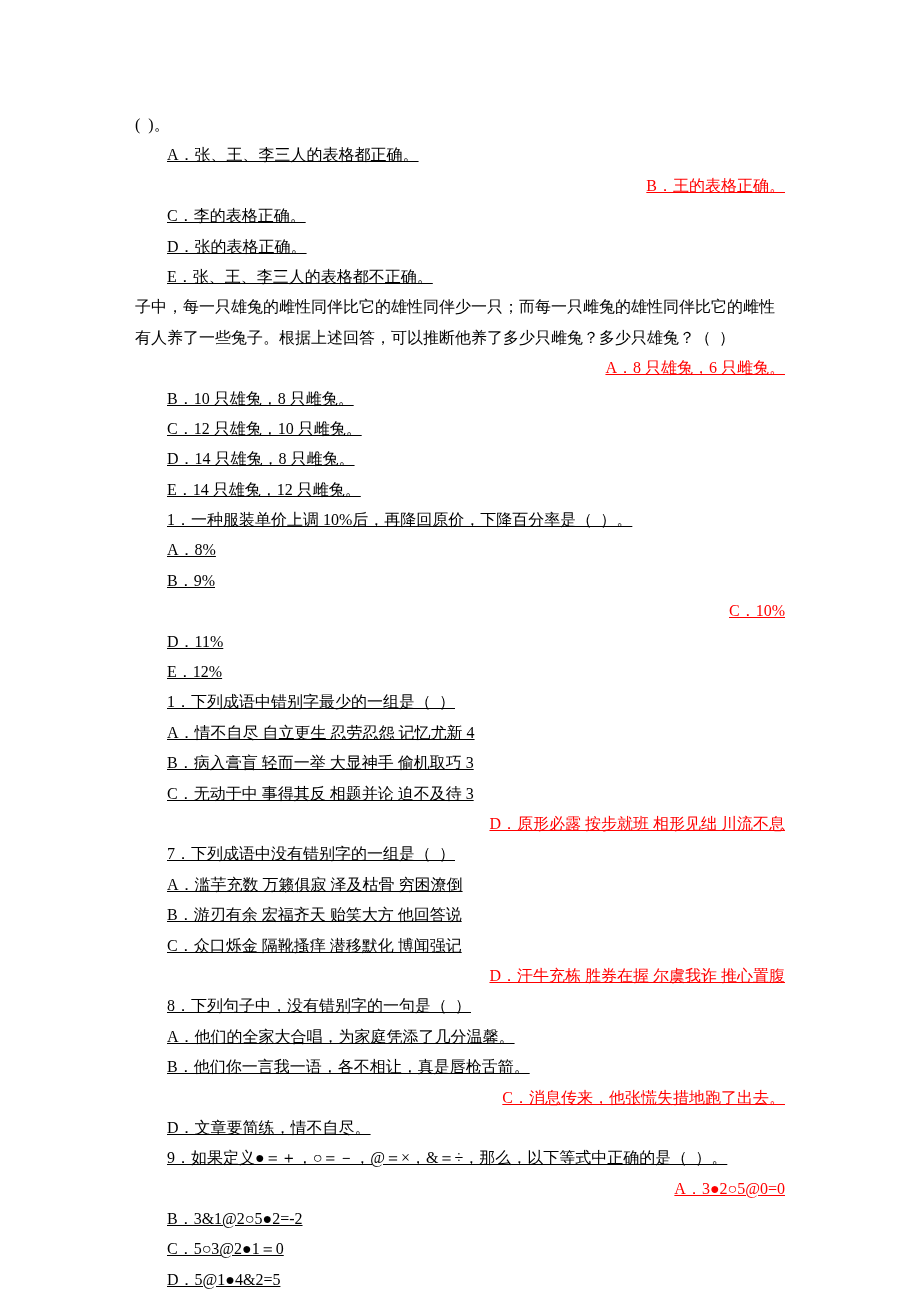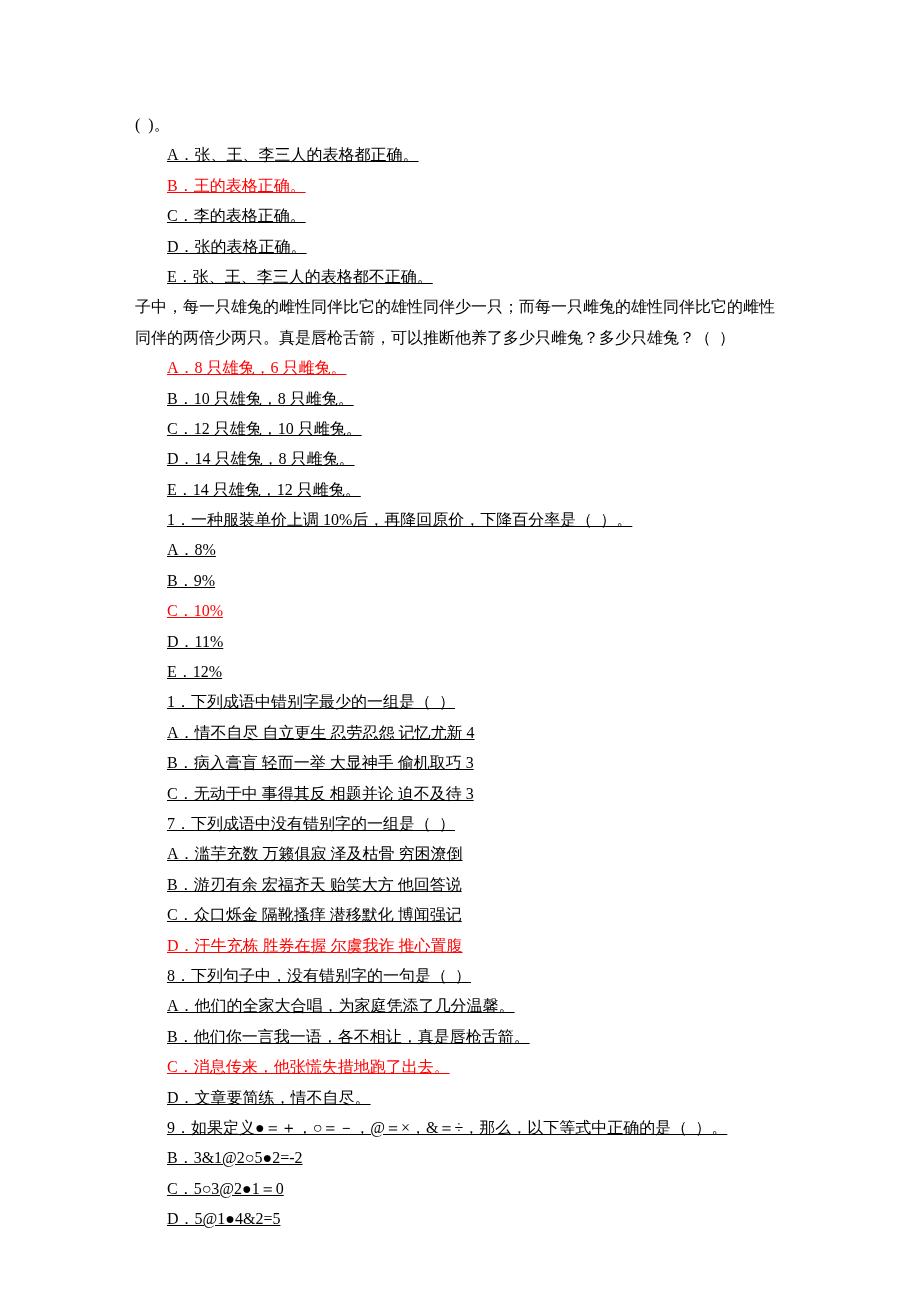--- a/index.html
+++ b/index.html
@@ -20,60 +20,63 @@
     }
     .line {
       white-space: pre-wrap;
     }
     .indent-1 {
       padding-left: 2em;
       text-decoration: underline;
     }
     .red {
       color: #ff0000;
+      text-align: right;
     }
   </style>
 </head>
 <body>
 
 <div class="page">
   <div id="content">
       <div class="line">(  )。</div>
       <div class="line indent-1">A．张、王、李三人的表格都正确。</div>
       <div class="line indent-1 red">B．王的表格正确。</div>
       <div class="line indent-1">C．李的表格正确。</div>
       <div class="line indent-1">D．张的表格正确。</div>
       <div class="line indent-1">E．张、王、李三人的表格都不正确。</div>
       <div class="line">子中，每一只雄兔的雌性同伴比它的雄性同伴少一只；而每一只雌兔的雄性同伴比它的雌性</div>
-      <div class="line">同伴的两倍少两只。真是唇枪舌箭，可以推断他养了多少只雌兔？多少只雄兔？（  ）</div>
+      <div class="line">有人养了一些兔子。根据上述回答，可以推断他养了多少只雌兔？多少只雄兔？（  ）</div>
       <div class="line indent-1 red">A．8 只雄兔，6 只雌兔。</div>
       <div class="line indent-1">B．10 只雄兔，8 只雌兔。</div>
       <div class="line indent-1">C．12 只雄兔，10 只雌兔。</div>
       <div class="line indent-1">D．14 只雄兔，8 只雌兔。</div>
       <div class="line indent-1">E．14 只雄兔，12 只雌兔。</div>
       <div class="line indent-1">1．一种服装单价上调 10%后，再降回原价，下降百分率是（  ）。</div>
       <div class="line indent-1">A．8%</div>
       <div class="line indent-1">B．9%</div>
       <div class="line indent-1 red">C．10%</div>
       <div class="line indent-1">D．11%</div>
       <div class="line indent-1">E．12%</div>
       <div class="line indent-1">1．下列成语中错别字最少的一组是（  ）</div>
       <div class="line indent-1">A．情不自尽 自立更生 忍劳忍怨 记忆尤新 4</div>
       <div class="line indent-1">B．病入膏盲 轻而一举 大显神手 偷机取巧 3</div>
       <div class="line indent-1">C．无动于中 事得其反 相题并论 迫不及待 3</div>
+      <div class="line indent-1 red">D．原形必露 按步就班 相形见绌 川流不息</div>
       <div class="line indent-1">7．下列成语中没有错别字的一组是（  ）</div>
       <div class="line indent-1">A．滥芋充数 万籁俱寂 泽及枯骨 穷困潦倒</div>
       <div class="line indent-1">B．游刃有余 宏福齐天 贻笑大方 他回答说</div>
       <div class="line indent-1">C．众口烁金 隔靴搔痒 潜移默化 博闻强记</div>
       <div class="line indent-1 red">D．汗牛充栋 胜券在握 尔虞我诈 推心置腹</div>
       <div class="line indent-1">8．下列句子中，没有错别字的一句是（  ）</div>
       <div class="line indent-1">A．他们的全家大合唱，为家庭凭添了几分温馨。</div>
       <div class="line indent-1">B．他们你一言我一语，各不相让，真是唇枪舌箭。</div>
       <div class="line indent-1 red">C．消息传来，他张慌失措地跑了出去。</div>
       <div class="line indent-1">D．文章要简练，情不自尽。</div>
       <div class="line indent-1">9．如果定义●＝＋，○＝－，@＝×，&amp;＝÷，那么，以下等式中正确的是（  ）。</div>
+      <div class="line indent-1 red">A．3●2○5@0=0</div>
       <div class="line indent-1">B．3&amp;1@2○5●2=-2</div>
       <div class="line indent-1">C．5○3@2●1＝0</div>
       <div class="line indent-1">D．5@1●4&amp;2=5</div>
       <div class="line indent-1"></div>
     </div>
 
 </div>
 
 </body></html>

